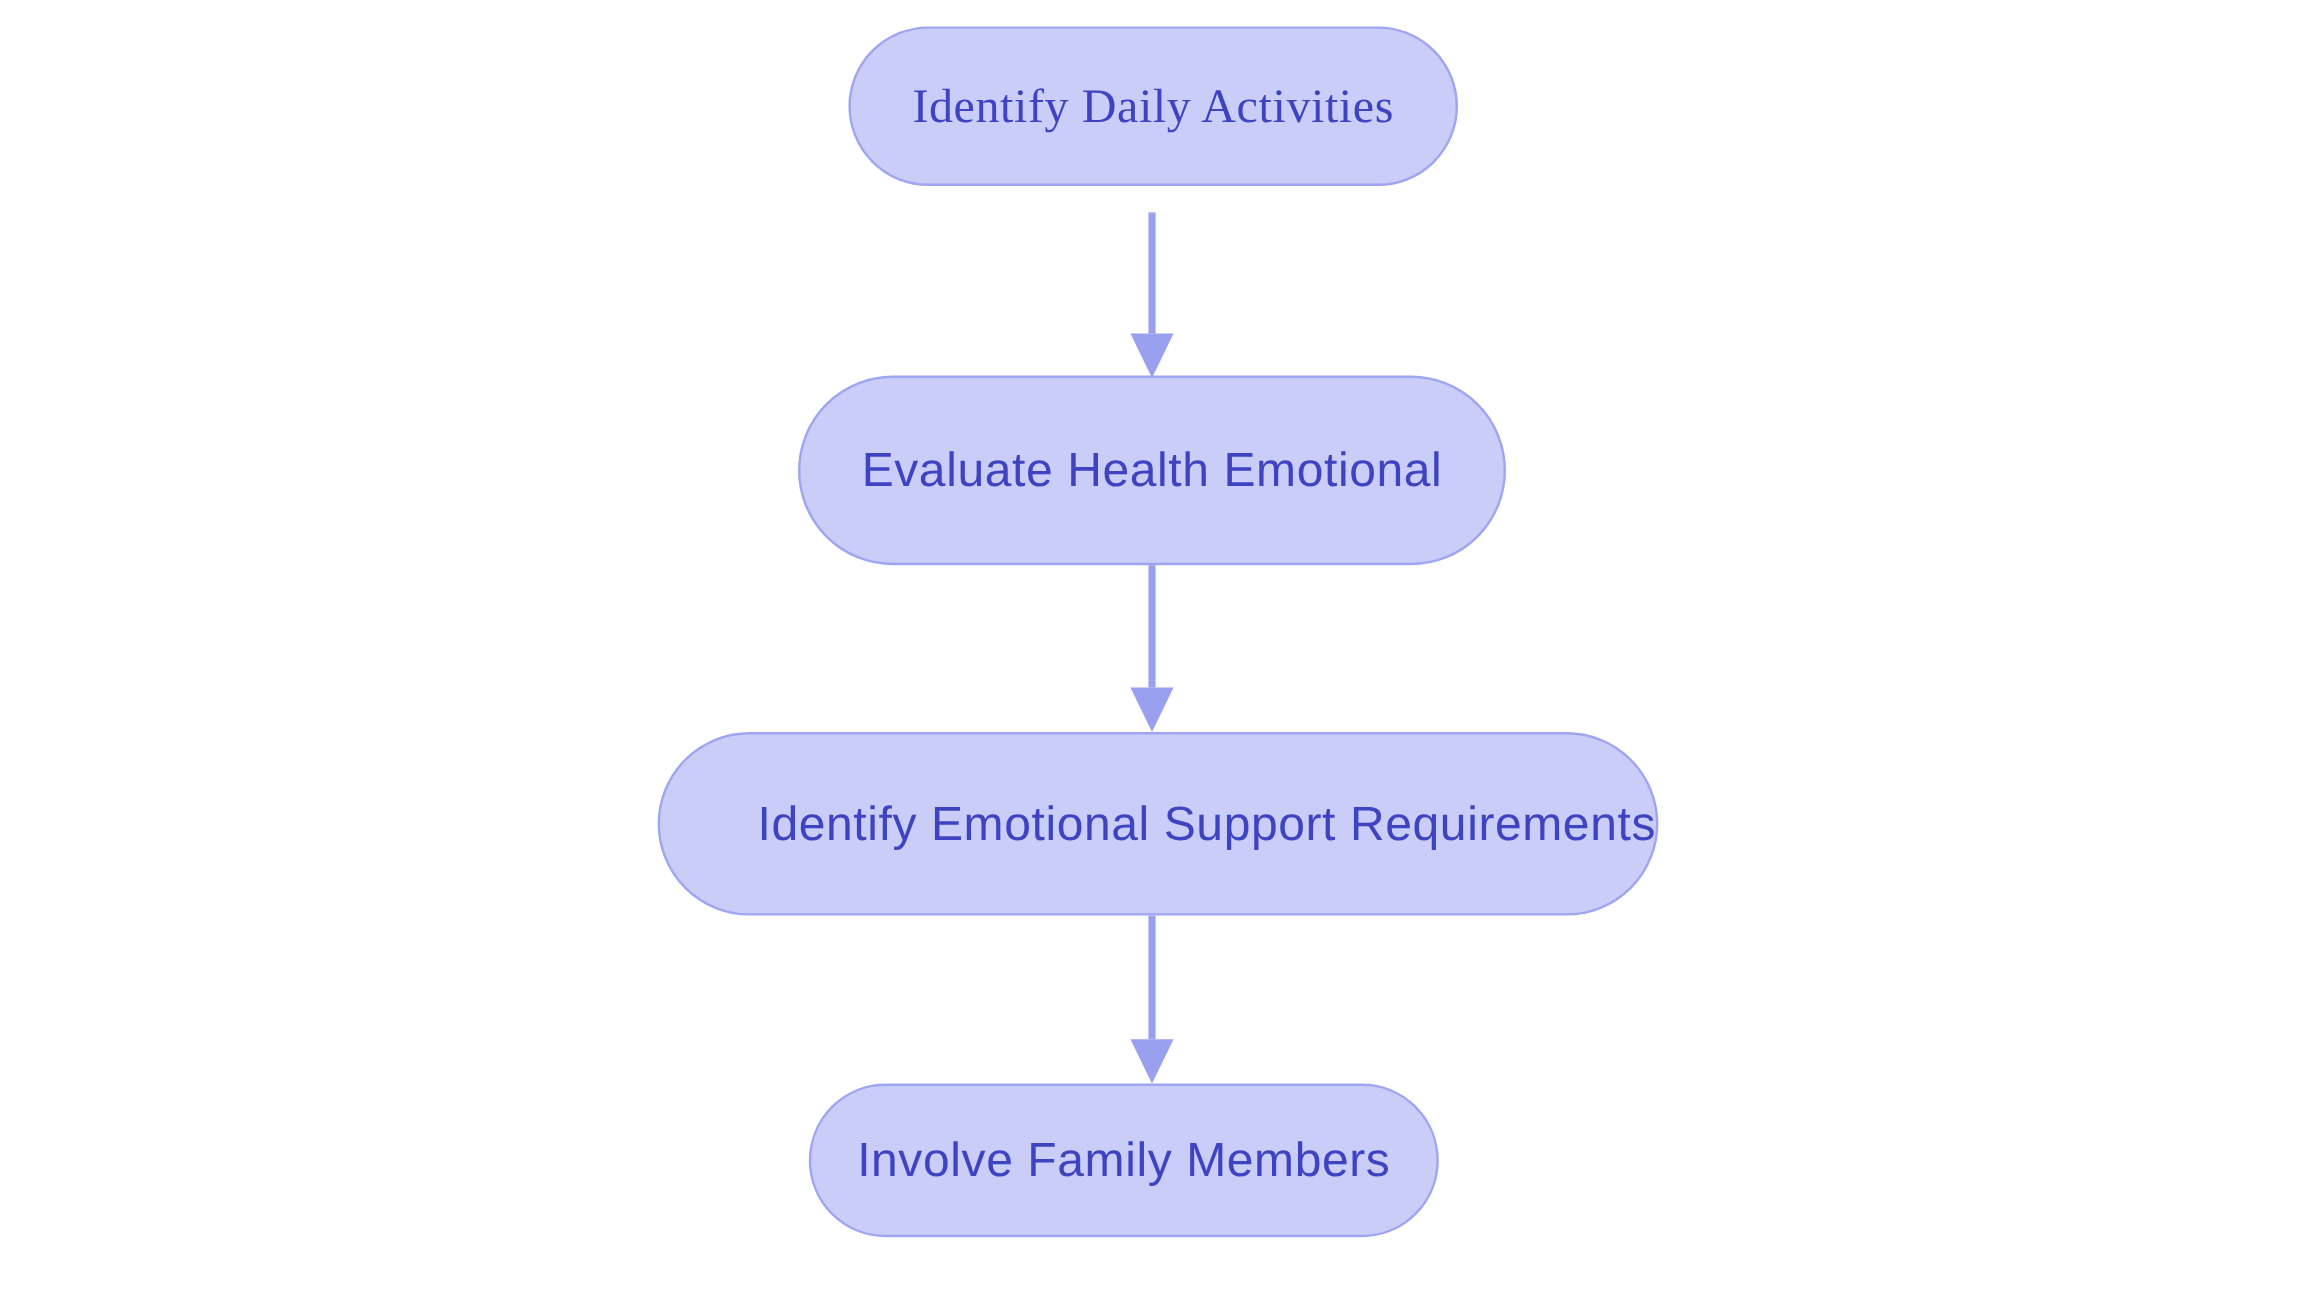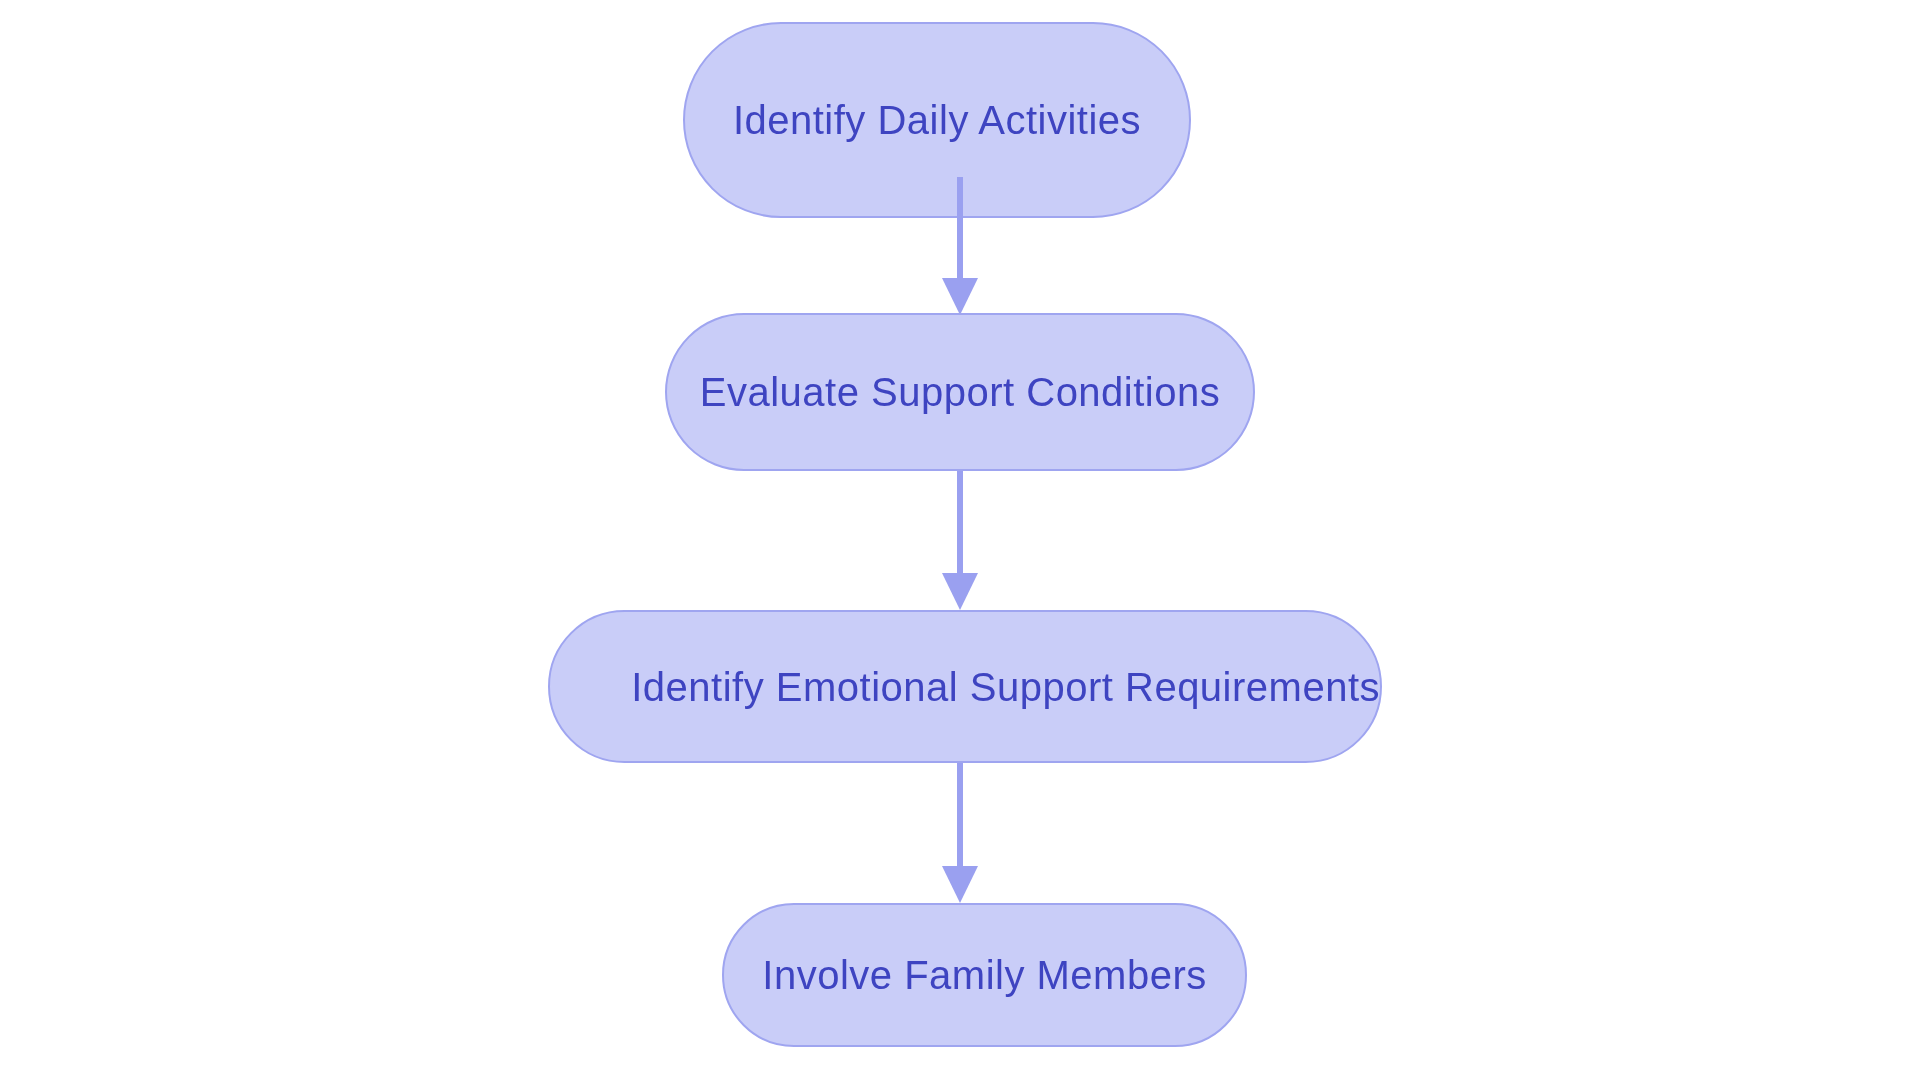--- a/index.html
+++ b/index.html
@@ -31,24 +31,24 @@
     text-align: center;
   }
   .flow-node .node-label {
     color: var(--node-text, #3e44c1);
     font-size: 40px;
     font-weight: 500;
     letter-spacing: 0.5px;
     line-height: 1.1;
     white-space: nowrap;
   }
-  .node-1 { left: 683px; top:  22px; width: 508px; height: 196px; }
+  .node-1 { left: 707px; top:  22px; width: 508px; height: 133px; font-family: Liberation Serif, serif; }
   .node-2 { left: 665px; top: 313px; width: 590px; height: 158px; }
   .node-3 { left: 548px; top: 610px; width: 834px; height: 153px; justify-content: flex-end; }
-  .node-4 { left: 722px; top: 903px; width: 525px; height: 144px; }
+  .node-4 { left: 674px; top: 903px; width: 525px; height: 128px; }
 
   .flow-arrow {
     position: absolute;
     left: 942px;            
     width: 36px;
     display: flex;
     flex-direction: column;
     align-items: center;
   }
   .arrow-1 { top: 177px; height: 138px; }
@@ -75,21 +75,21 @@
   <div class="flow-node node-1">
     <span class="node-label">Identify Daily Activities</span>
   </div>
 
   <div class="flow-arrow arrow-1">
     <div class="arrow-line"></div>
     <div class="arrow-head"></div>
   </div>
 
   <div class="flow-node node-2">
-    <span class="node-label">Evaluate Support Conditions</span>
+    <span class="node-label">Evaluate Health Emotional</span>
   </div>
 
   <div class="flow-arrow arrow-2">
     <div class="arrow-line"></div>
     <div class="arrow-head"></div>
   </div>
 
   <div class="flow-node node-3">
     <span class="node-label">Identify Emotional Support Requirements</span>
   </div>

